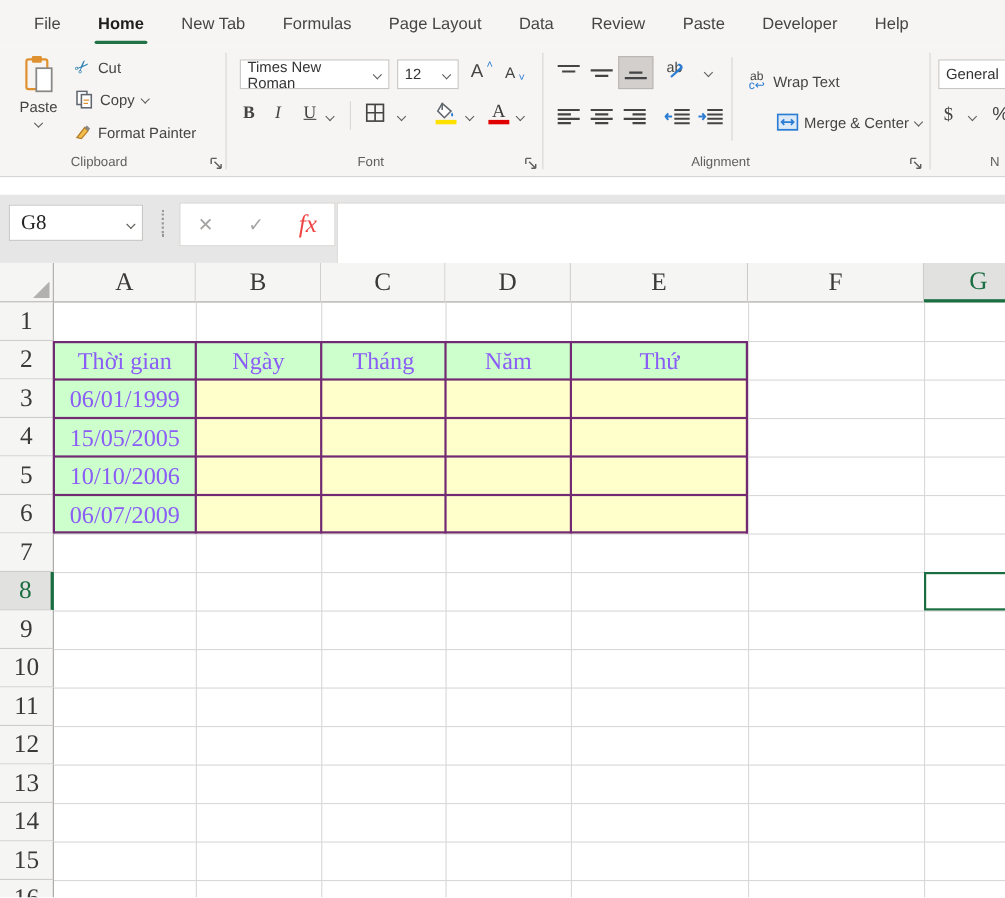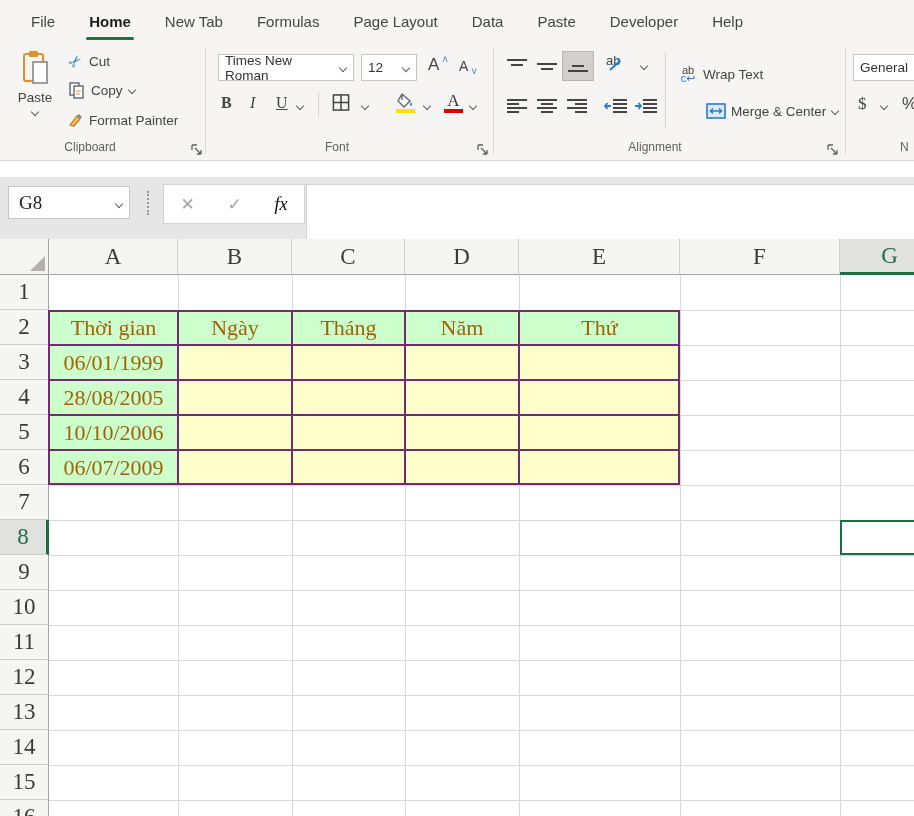--- a/index.html
+++ b/index.html
@@ -30,47 +30,48 @@
   #paste-btn { position:absolute; left:10px; top:8px; width:50px; height:88px; display:flex; flex-direction:column; align-items:center; cursor:pointer; }
   #paste-btn .lbl { font-size:13.5px; margin-top:4px; }
 
   
   #formula-row { position:absolute; left:0; top:161px; width:914px; height:78px; background:#e7e6e6;margin-top:16px; }
   #name-box { position:absolute; left:8px; top:9px; width:122px; height:33px; background:#fff; border:1px solid #c8c6c4; display:flex; align-items:center; padding-left:10px; font-family:"Liberation Serif", serif; font-size:19px; color:#222; }
   #name-box .chev { position:absolute; right:6px; top:13px; }
   #grip { position:absolute; left:147px; top:14px; height:24px; width:0; border-left:2px dotted #9a9896; }
   #fx-panel { position:absolute; left:163px; top:7px; width:142px; height:40px; background:#fff; border:1px solid #d4d2d0; display:flex; align-items:center; justify-content:space-around; }
   #fx-panel .g { color:#a6a4a2; font-size:17px; cursor:pointer; }
-  #fx-panel .fx { color:#000000; font-family:"Liberation Serif", serif; font-style:italic; font-size:18px; cursor:pointer; }
+  #fx-panel .fx { color:#ef4444; font-family:"Liberation Serif", serif; font-style:italic; font-size:23px; cursor:pointer; }
   #formula-input { position:absolute; left:306px; top:7px; width:620px; height:60px; background:#fff; border:1px solid #d4d2d0; font-size:15px; padding:4px 8px; font-family:"Liberation Serif", serif; }
 
   
   #sheet { position:absolute; left:0; top:239px; width:914px; height:577px; background:#fff; overflow:hidden; }
   .colhdr, .rowhdr, #corner { position:absolute; background:#f5f5f4; display:flex; align-items:center; justify-content:center; font-family:"Liberation Serif", serif; font-size:23px; color:#3b3a39; cursor:cell; }
   .colhdr { border-right:1px solid #cfcdcb; border-bottom:1px solid #a6a4a2; }
   .rowhdr { border-bottom:1px solid #cfcdcb; border-right:1px solid #a6a4a2; }
   .colhdr.sel { background:#e1e1e0; color:#1a6e41; border-bottom:3px solid #1a6e41; }
   .rowhdr.sel { background:#e1e1e0; color:#1a6e41; border-right:3px solid #1a6e41; }
   #corner { border-right:1px solid #a6a4a2; border-bottom:1px solid #a6a4a2; }
   #corner .tri { position:absolute; right:3px; bottom:3px; width:0; height:0; border-left:15px solid transparent; border-bottom:15px solid #b3b1af; }
   .gridline { position:absolute; background:#d9d8d7; }
-  .cell { position:absolute; display:flex; align-items:center; justify-content:center; font-family:"Liberation Serif", serif; font-size:22px; color:#a16207; cursor:cell; }
+  .cell { position:absolute; display:flex; align-items:center; justify-content:center; font-family:"Liberation Serif", serif; font-size:22px; color:#8b5cf6; cursor:cell; }
   .tline { position:absolute; }
   #sel-rect { position:absolute; border:2px solid #1a6e41; background:transparent; }
 </style>
 </head>
 <body>
 
 <div id="menubar">
     <div class="menu-item">File</div>
     <div class="menu-item active">Home</div>
     <div class="menu-item">New Tab</div>
     <div class="menu-item">Formulas</div>
     <div class="menu-item">Page Layout</div>
     <div class="menu-item">Data</div>
+    <div class="menu-item">Review</div>
     <div class="menu-item">Paste</div>
     <div class="menu-item">Developer</div>
     <div class="menu-item">Help</div>
   </div>
 
 <div id="ribbon">
 
   <div id="paste-btn">
     <span class="icon16" style="width:30px;height:36px;">
       <svg width="30" height="36" viewBox="0 0 30 36">
@@ -318,21 +319,21 @@
     <div class="cell" style="left: 49px; top: 71px; width: 129px; height: 35px; background: rgb(204, 255, 204);">Thời gian</div>
     <div class="cell" style="left: 178px; top: 71px; width: 114px; height: 35px; background: rgb(204, 255, 204);">Ngày</div>
     <div class="cell" style="left: 292px; top: 71px; width: 113px; height: 35px; background: rgb(204, 255, 204);">Tháng</div>
     <div class="cell" style="left: 405px; top: 71px; width: 114px; height: 35px; background: rgb(204, 255, 204);">Năm</div>
     <div class="cell" style="left: 519px; top: 71px; width: 161px; height: 35px; background: rgb(204, 255, 204);">Thứ</div>
     <div class="cell" style="left: 49px; top: 106px; width: 129px; height: 35px; background: rgb(204, 255, 204);">06/01/1999</div>
     <div class="cell" style="left: 178px; top: 106px; width: 114px; height: 35px; background: rgb(255, 255, 204);"></div>
     <div class="cell" style="left: 292px; top: 106px; width: 113px; height: 35px; background: rgb(255, 255, 204);"></div>
     <div class="cell" style="left: 405px; top: 106px; width: 114px; height: 35px; background: rgb(255, 255, 204);"></div>
     <div class="cell" style="left: 519px; top: 106px; width: 161px; height: 35px; background: rgb(255, 255, 204);"></div>
-    <div class="cell" style="left: 49px; top: 141px; width: 129px; height: 35px; background: rgb(204, 255, 204);">28/08/2005</div>
+    <div class="cell" style="left: 49px; top: 141px; width: 129px; height: 35px; background: rgb(204, 255, 204);">15/05/2005</div>
     <div class="cell" style="left: 178px; top: 141px; width: 114px; height: 35px; background: rgb(255, 255, 204);"></div>
     <div class="cell" style="left: 292px; top: 141px; width: 113px; height: 35px; background: rgb(255, 255, 204);"></div>
     <div class="cell" style="left: 405px; top: 141px; width: 114px; height: 35px; background: rgb(255, 255, 204);"></div>
     <div class="cell" style="left: 519px; top: 141px; width: 161px; height: 35px; background: rgb(255, 255, 204);"></div>
     <div class="cell" style="left: 49px; top: 176px; width: 129px; height: 35px; background: rgb(204, 255, 204);">10/10/2006</div>
     <div class="cell" style="left: 178px; top: 176px; width: 114px; height: 35px; background: rgb(255, 255, 204);"></div>
     <div class="cell" style="left: 292px; top: 176px; width: 113px; height: 35px; background: rgb(255, 255, 204);"></div>
     <div class="cell" style="left: 405px; top: 176px; width: 114px; height: 35px; background: rgb(255, 255, 204);"></div>
     <div class="cell" style="left: 519px; top: 176px; width: 161px; height: 35px; background: rgb(255, 255, 204);"></div>
     <div class="cell" style="left: 49px; top: 211px; width: 129px; height: 35px; background: rgb(204, 255, 204);">06/07/2009</div>

